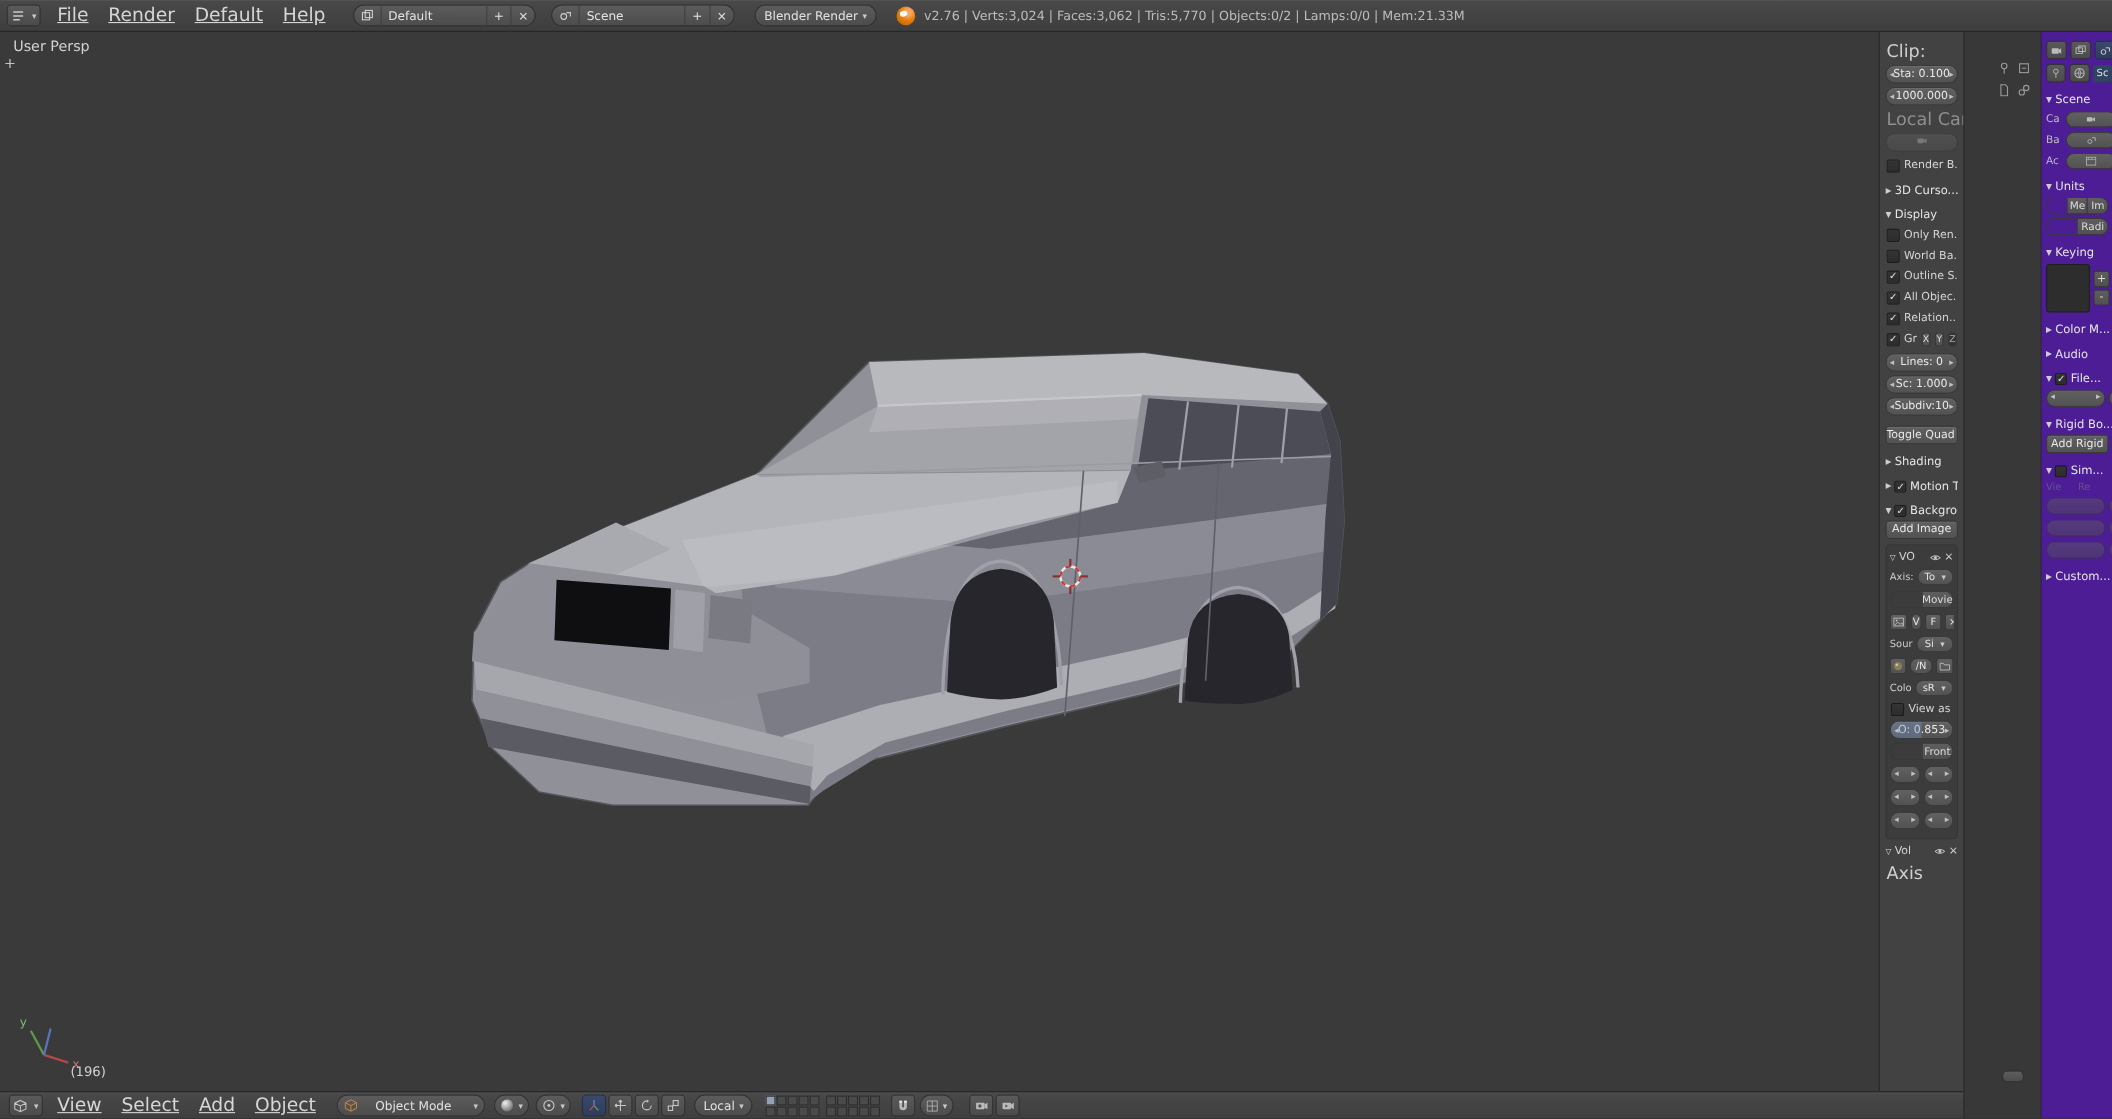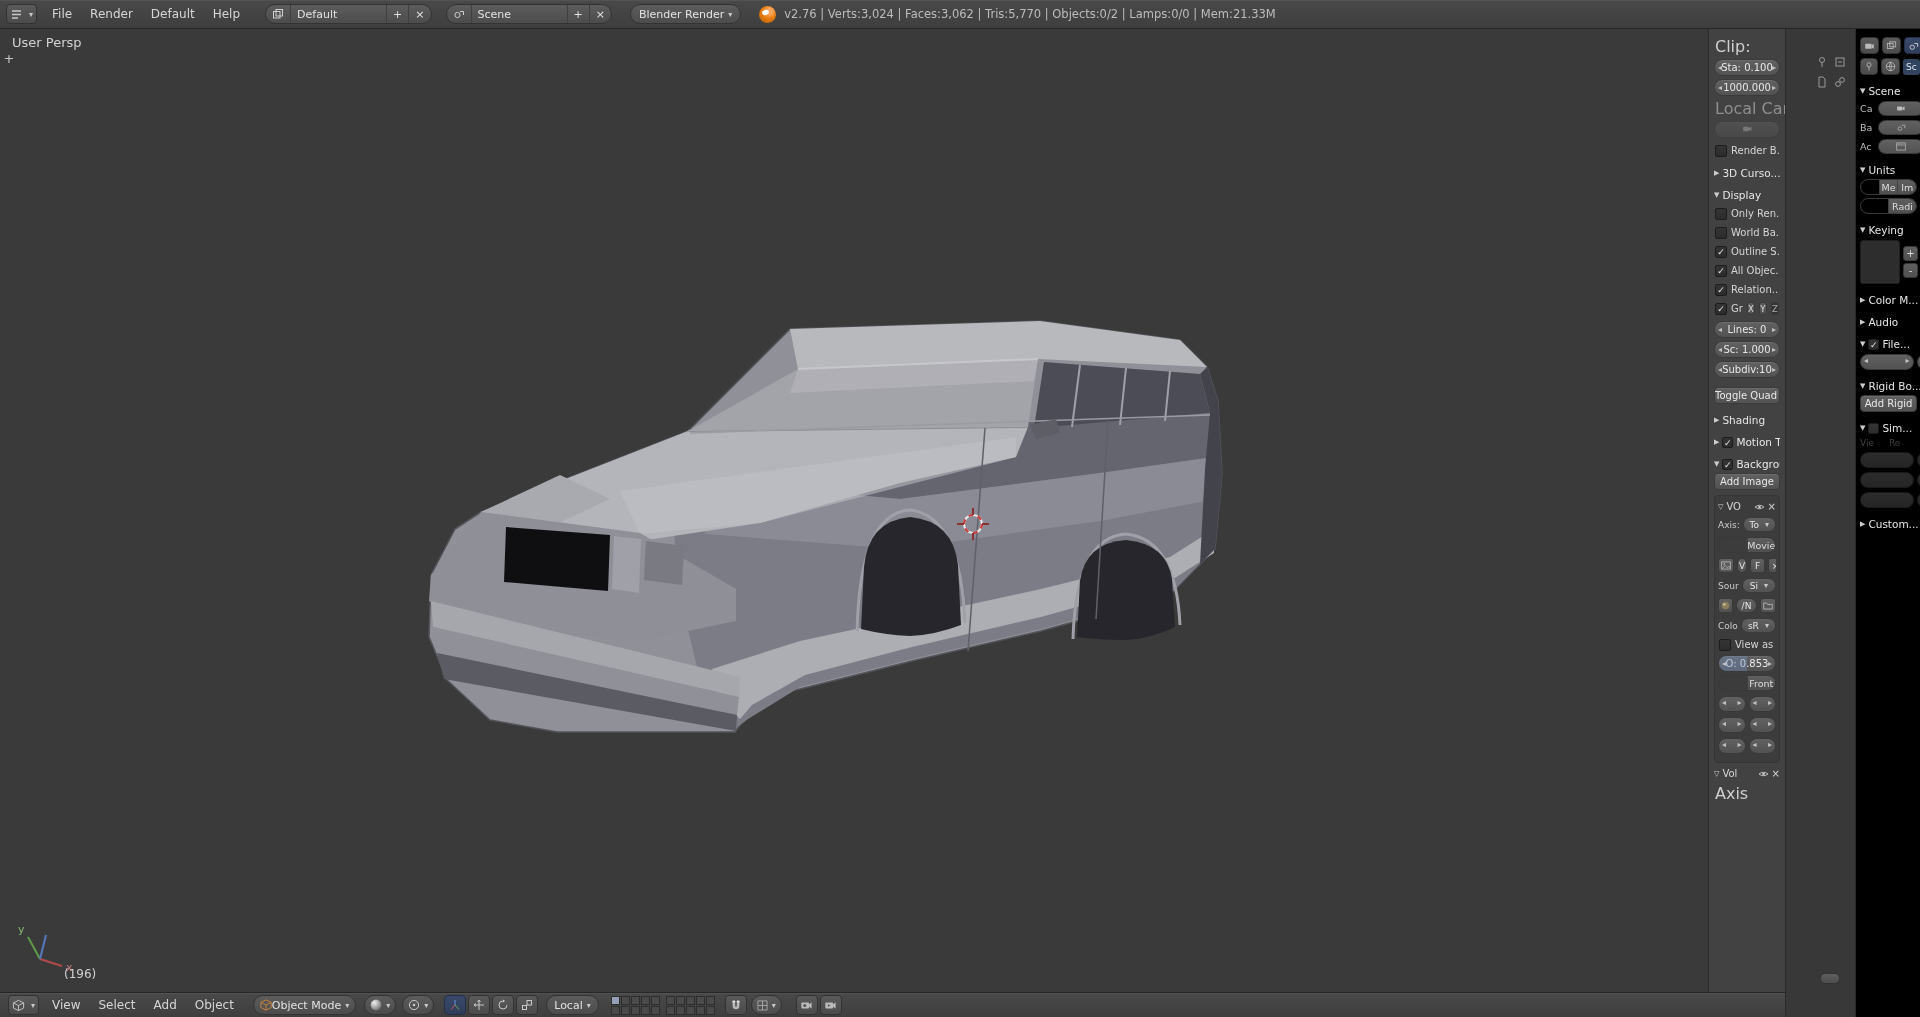--- a/index.html
+++ b/index.html
@@ -10,21 +10,21 @@
     -webkit-user-select:none; user-select:none;
   }
   
   .hdr {
     background:linear-gradient(#494949,#3e3e3e);
     display:flex; align-items:center;
     box-shadow:inset 0 1px 0 rgba(255,255,255,.06);
   }
   #topbar { position:absolute; left:0; top:0; width:1920px; height:29px; border-bottom:1px solid #262626; z-index:5;}
   #view3d-header { position:absolute; left:0; top:963px; width:1785px; height:25px; border-top:1px solid #262626; }
-  .menu-item { color:#d6d6d6; font-size:12px; padding:0 9px; line-height:26px; cursor:default; }
+  .menu-item { color:#d6d6d6; font-size:17px; padding:0 9px; line-height:26px; cursor:default;text-decoration:underline; }
 
   .pill {
     display:flex; align-items:center; height:20px;
     background:linear-gradient(#5c5c5c,#4c4c4c);
     border:1px solid #333; border-radius:10px; overflow:hidden;
     color:#e2e2e2; font-size:11px;
   }
   .pill .seg { height:100%; display:flex; align-items:center; padding:0 6px; border-left:1px solid #404040; }
   .pill .seg:first-child { border-left:none; }
   .pill .name { min-width:96px; }
@@ -101,21 +101,21 @@
 
   
   #strip { position:absolute; left:1785px; top:29px; width:70px; height:988px;
     background:#383838; border-left:1px solid #2a2a2a; }
   .strip-ic { position:absolute; width:15px; height:13px; display:flex; align-items:center; justify-content:center; }
   .strip-btn { position:absolute; left:34px; top:944px; width:20px; height:11px; border-radius:5px;
     background:linear-gradient(#5e5e5e,#4d4d4d); border:1px solid #333; }
 
   
   #props { position:absolute; left:1855px; top:29px; width:65px; height:988px;
-    background:#000000; border-left:1px solid #2a2a2a; padding:4px 0 0 4px; overflow:hidden;
+    background:#4c1d95; border-left:1px solid #2a2a2a; padding:4px 0 0 4px; overflow:hidden;
     font-size:10px; color:#d5d5d5; }
   .prow { display:flex; align-items:center; gap:3px; margin:4px 0; width:110px; white-space:nowrap; }
   .ptab { height:16px; padding:0 3px; border-radius:3px; background:#30435f; color:#dfe6f2;
     font-size:9px; display:flex; align-items:center; }
   .plabel { font-size:9.5px; color:#bdbdbd; flex:none; width:15px; }
   .pfld { width:46px; flex:none; }
   .klist { width:40px; height:44px; background:#2d2d2d; border:1px solid #1f1f1f; border-radius:3px; }
   .kside { display:flex; flex-direction:column; gap:2px; }
   .kbtn { width:15px; height:15px; border-radius:3px; background:linear-gradient(#5e5e5e,#505050);
     border:1px solid #393939; color:#ddd; font-size:10px; line-height:13px; text-align:center; }
@@ -446,21 +446,21 @@
           </svg>
         <span class="dd-arrow">▾</span>
       </div>
       <nav style="display:flex; margin-left:4px">
         <span class="menu-item">View</span>
         <span class="menu-item">Select</span>
         <span class="menu-item">Add</span>
         <span class="menu-item">Object</span>
       </nav>
 
-      <div class="pill" style="margin-left:10px; padding:0 6px; gap:0">
+      <div class="pill" style="margin-left:10px; padding:0 6px; gap:16px">
         <svg width="12" height="12" viewBox="0 0 14 14">
             <path d="M7 1 L13 4 L13 10 L7 13 L1 10 L1 4 Z M1 4 L7 7 L13 4 M7 7 L7 13" fill="none" stroke="#d8883e"></path>
           </svg>
         <span>Object Mode</span>
         <span class="dd-arrow">▾</span>
       </div>
 
       <div class="pill" style="margin-left:8px; padding:0 5px">
         <svg width="12" height="12">
             <defs>

